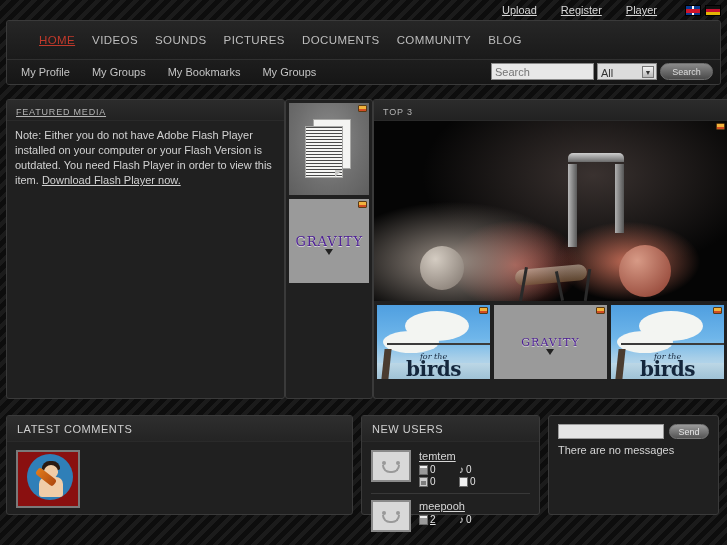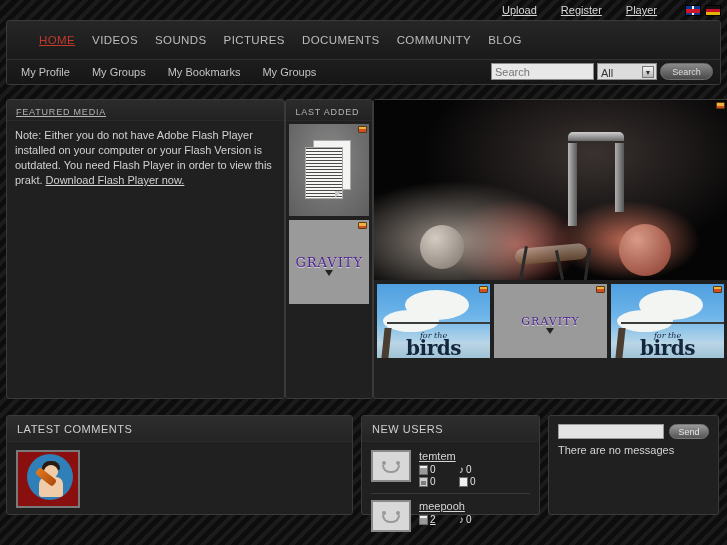--- a/index.html
+++ b/index.html
@@ -645,43 +645,43 @@
   </div>
 </div>
 
 <div class="row1">
 
   <div class="panel featured">
     <div class="panel-title underl">FEATURED MEDIA</div>
     <div class="featured-body">
       <span>Note: Either you do not have Adobe Flash Player installed on your computer</span>
       <span>or your Flash Version is outdated. You need Flash Player in order to view this</span>
-      <span>prakt.</span>
+      <span>item.</span>
       <a>Download Flash Player now.</a>
     </div>
   </div>
 
   <div class="panel lastadded">
-    <div class="panel-title">LAST ADDED</div>
     <div class="la-thumbs">
       <div class="thumb t-doc">
         <div class="paper-stack">
           <div class="paper back"></div>
           <div class="paper front"></div>
         </div>
         <span class="badge"></span>
       </div>
       <div class="thumb t-gravity" style="height:84px">
         <span class="grav-word" style="font-size:13px">GRAVITY</span>
         <span class="badge"></span>
       </div>
     </div>
   </div>
 
   <div class="panel top3" style="margin-right:0;border-right:none;border-radius:3px 0 0 3px;">
+    <div class="panel-title">TOP 3</div>
     <div class="thumb t-big">
       <span class="faucet-arm"></span>
       <span class="faucet-col"></span>
       <span class="faucet-col2"></span>
       <span class="blob-l"></span>
       <span class="blob-r"></span>
       <span class="bottle"></span>
       <span class="leg" style="left:42%;height:34px;transform:rotate(10deg)"></span>
       <span class="leg" style="left:52%;height:30px;transform:rotate(-12deg)"></span>
       <span class="leg" style="left:60%;height:32px;transform:rotate(8deg)"></span>

